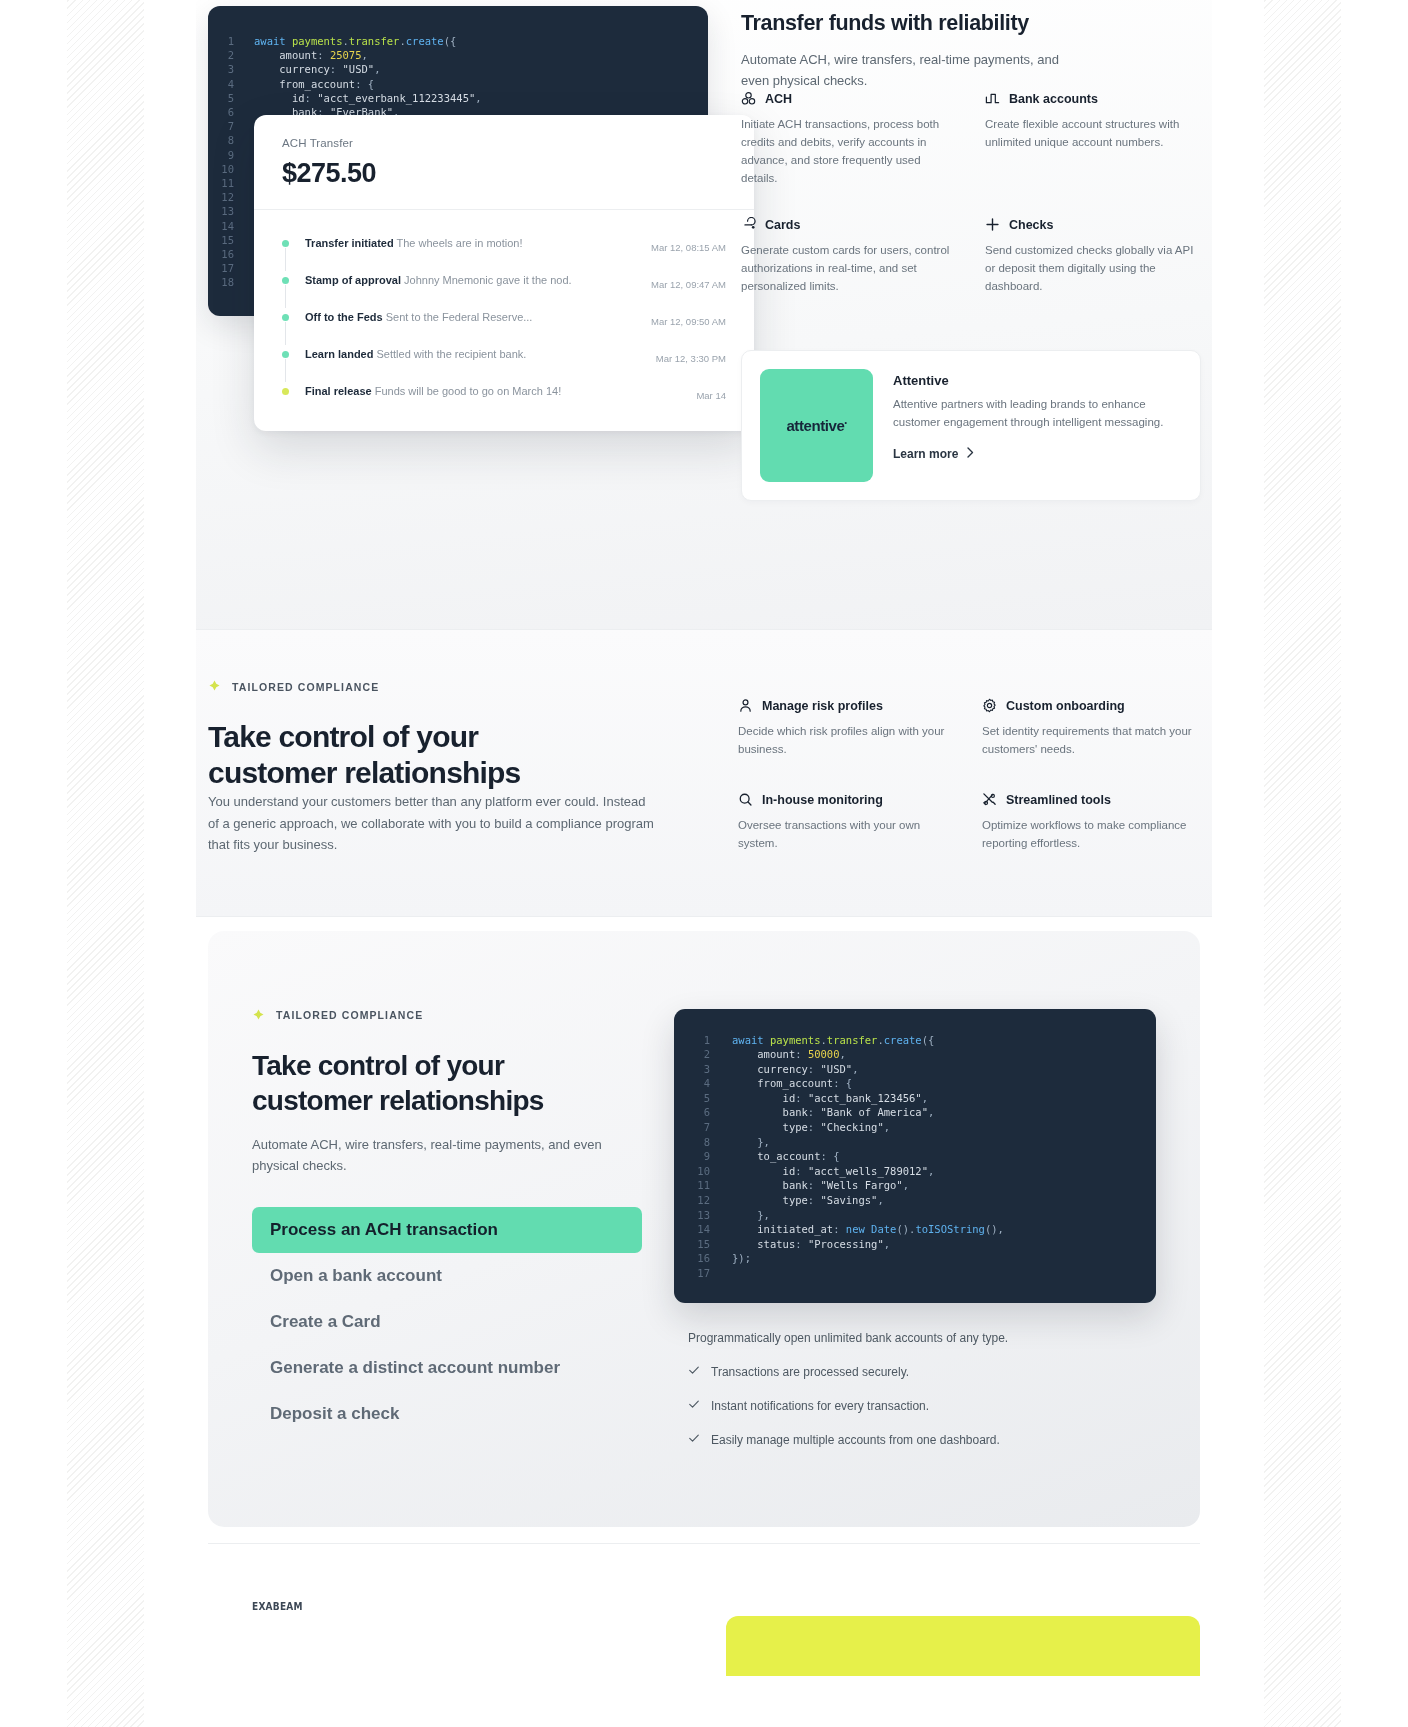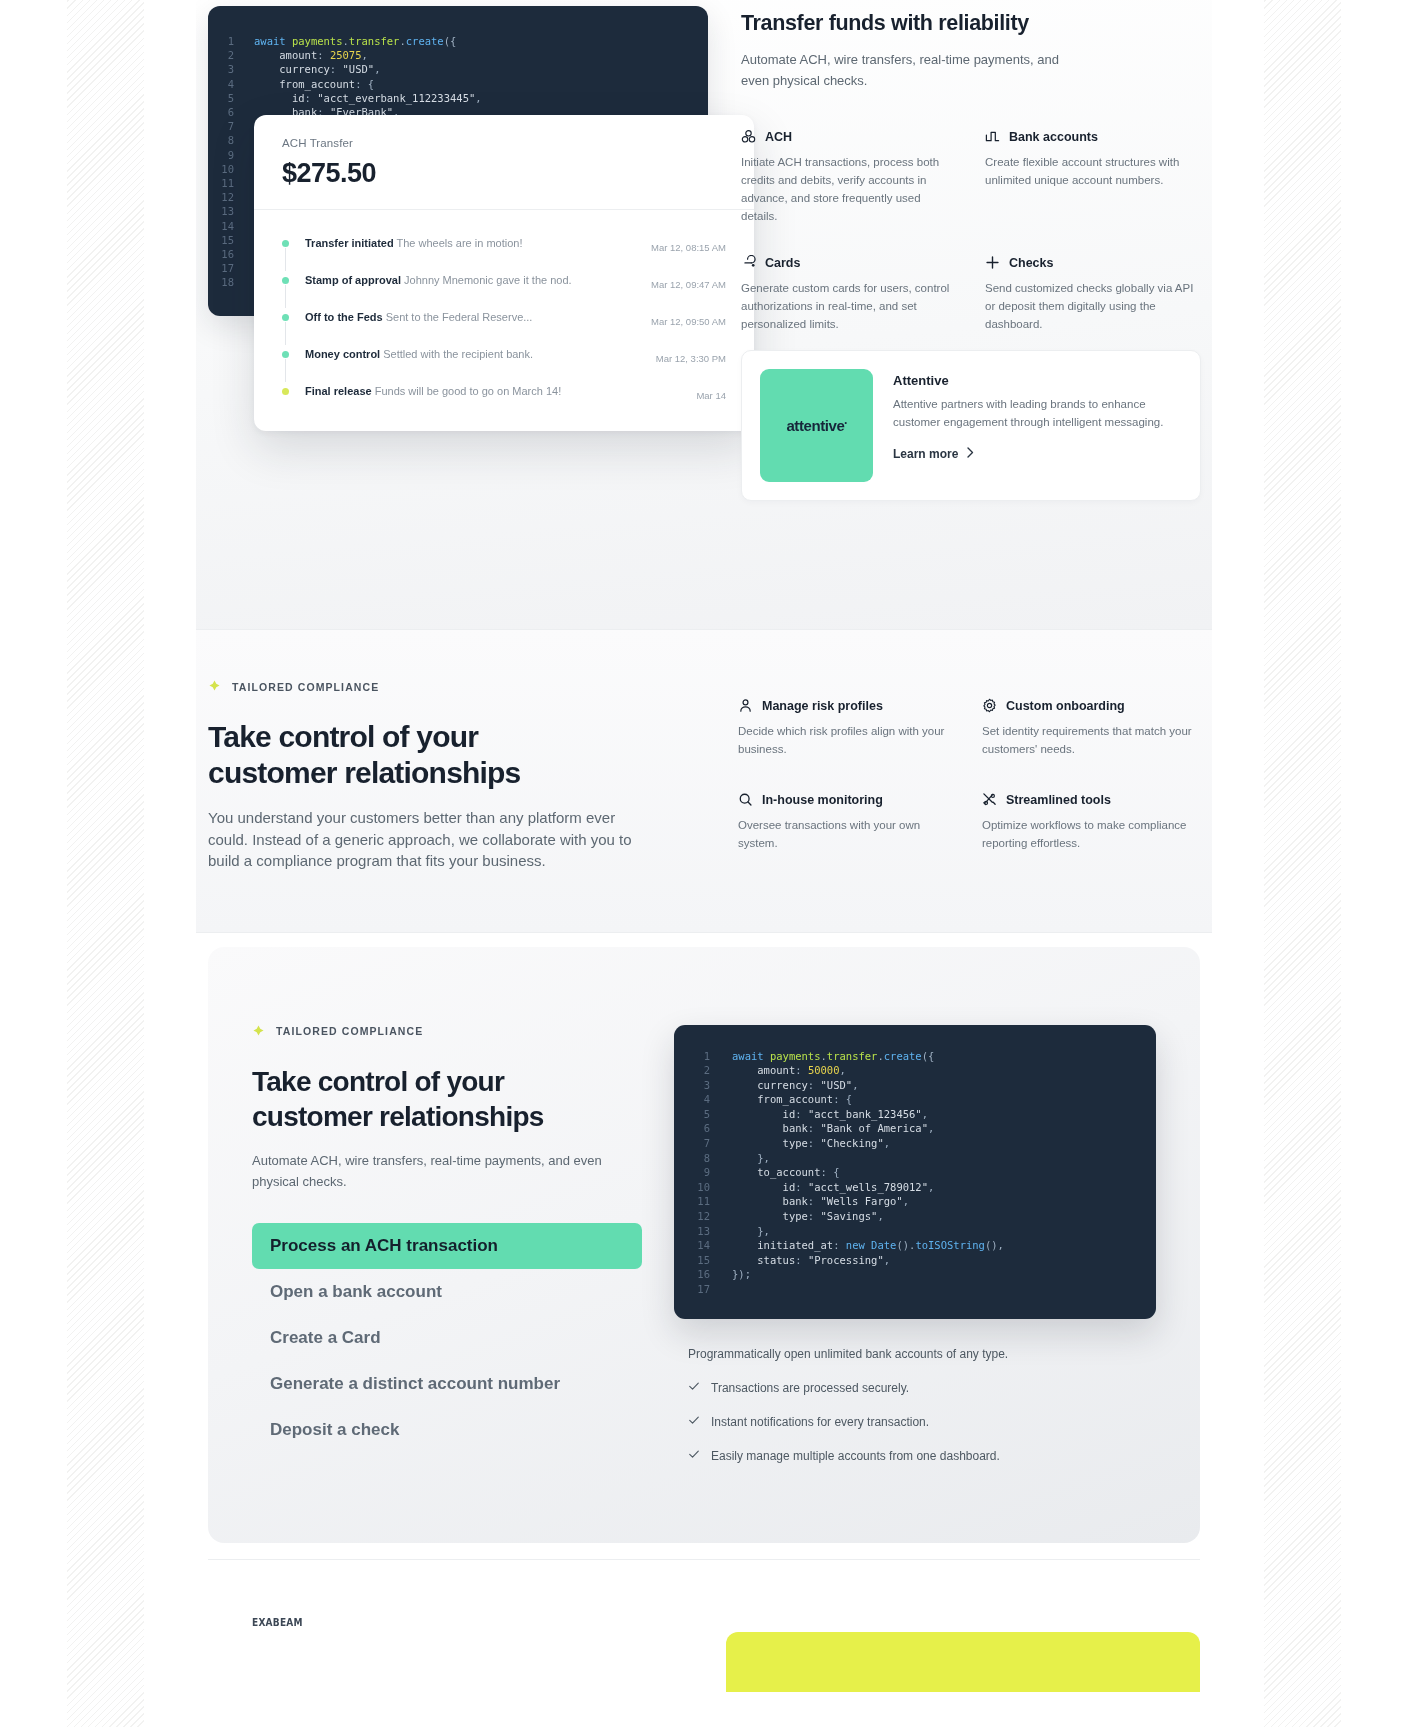--- a/index.html
+++ b/index.html
@@ -143,21 +143,20 @@
   }
   .tr-title {
     font-size: 21.5px; font-weight: 700; color: #18212e;
     letter-spacing: -.35px; line-height: 27px;
   }
   .tr-sub {
     margin-top: 12px; font-size: 13px; line-height: 21px; color: #5d6872; max-width: 330px;
   }
 
   .feat-grid {
-    margin-top: 38px;
     display: grid;
     grid-template-columns: 1fr 1fr;
     column-gap: 28px;
     row-gap: 30px;
   }
   .feat-head {
     display: flex; align-items: center; gap: 9px;
     font-size: 12.5px; font-weight: 700; color: #18212e;
   }
   .feat-head svg { flex: 0 0 auto; display: block; }
@@ -211,21 +210,21 @@
     font-size: 10.5px; font-weight: 600; letter-spacing: 1.1px; color: #4a5460;
     text-transform: uppercase;
   }
   .eyebrow svg { display: block; flex: 0 0 auto; }
   .big-title {
     margin-top: 26px;
     font-size: 30px; line-height: 36px; font-weight: 700; color: #18212e;
     letter-spacing: -.8px;
   }
   .big-sub {
-    margin-top: 16px; font-size: 15px; line-height: 21.5px; color: #5d6872;
+    font-size: 13px; line-height: 21.5px; color: #5d6872;
     max-width: 448px;
   }
   .sc-right { width: 460px; flex: 0 0 auto; padding-top: 18px; }
   .sc-right .feat-grid { margin-top: 0; row-gap: 34px; }
 
   
   .sec-card-wrap { padding: 14px 12px 16px; }
   .big-card {
     background: linear-gradient(160deg, #fafafb 0%, #f3f4f6 45%, #e9ebee 100%);
     border-radius: 16px;
@@ -351,21 +350,21 @@
             <span class="tl-text"><b>Stamp of approval</b> <span>Johnny Mnemonic gave it the nod.</span></span>
             <span class="tl-time">Mar 12, 09:47 AM</span>
           </div>
           <div class="tl-row">
             <span class="tl-dot"></span>
             <span class="tl-text"><b>Off to the Feds</b> <span>Sent to the Federal Reserve...</span></span>
             <span class="tl-time">Mar 12, 09:50 AM</span>
           </div>
           <div class="tl-row">
             <span class="tl-dot"></span>
-            <span class="tl-text"><b>Money control</b> <span>Settled with the recipient bank.</span></span>
+            <span class="tl-text"><b>Learn landed</b> <span>Settled with the recipient bank.</span></span>
             <span class="tl-time">Mar 12, 3:30 PM</span>
           </div>
           <div class="tl-row">
             <span class="tl-dot final"></span>
             <span class="tl-text"><b>Final release</b> <span>Funds will be good to go on March 14!</span></span>
             <span class="tl-time">Mar 14</span>
           </div>
         </div>
     </div>
 

